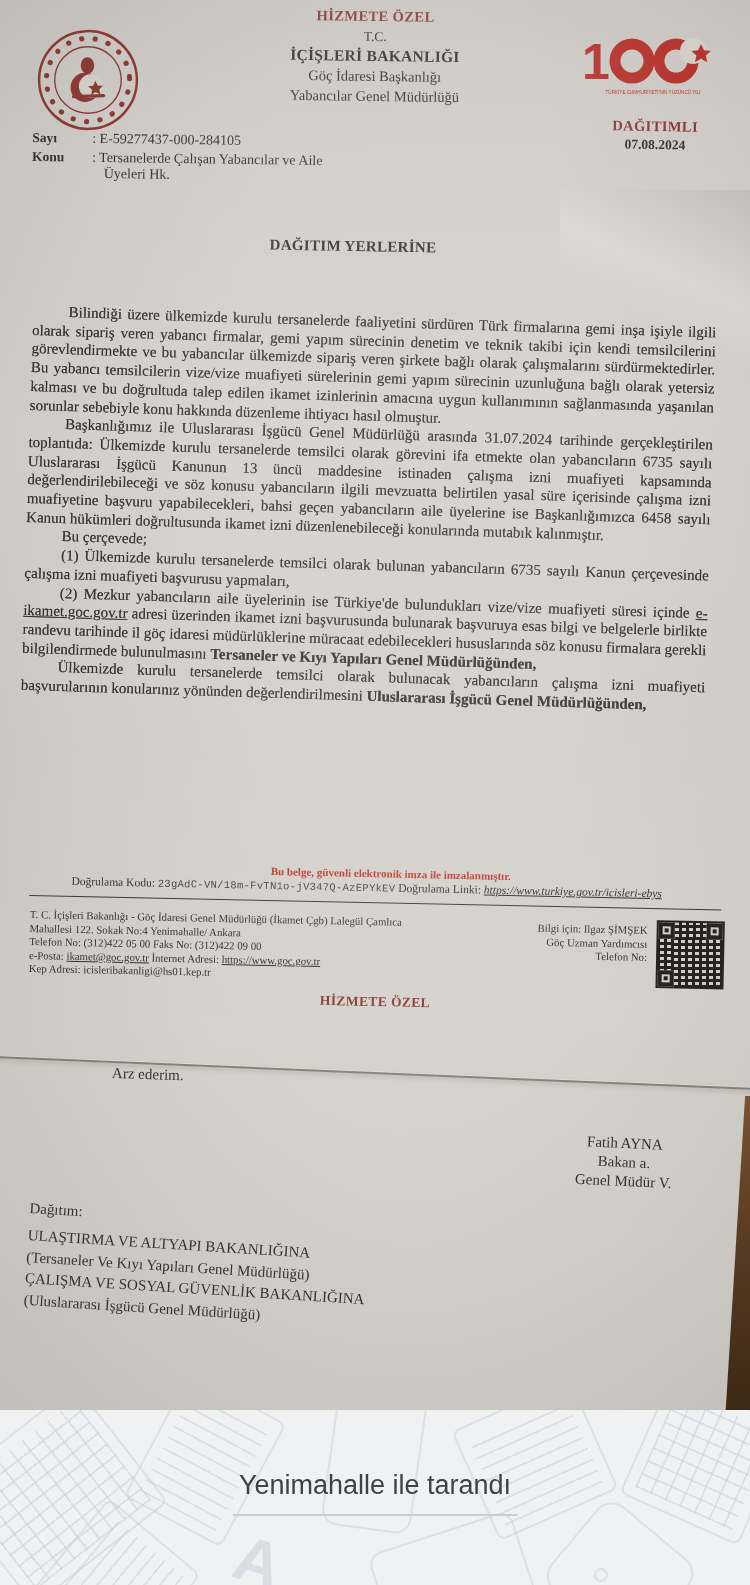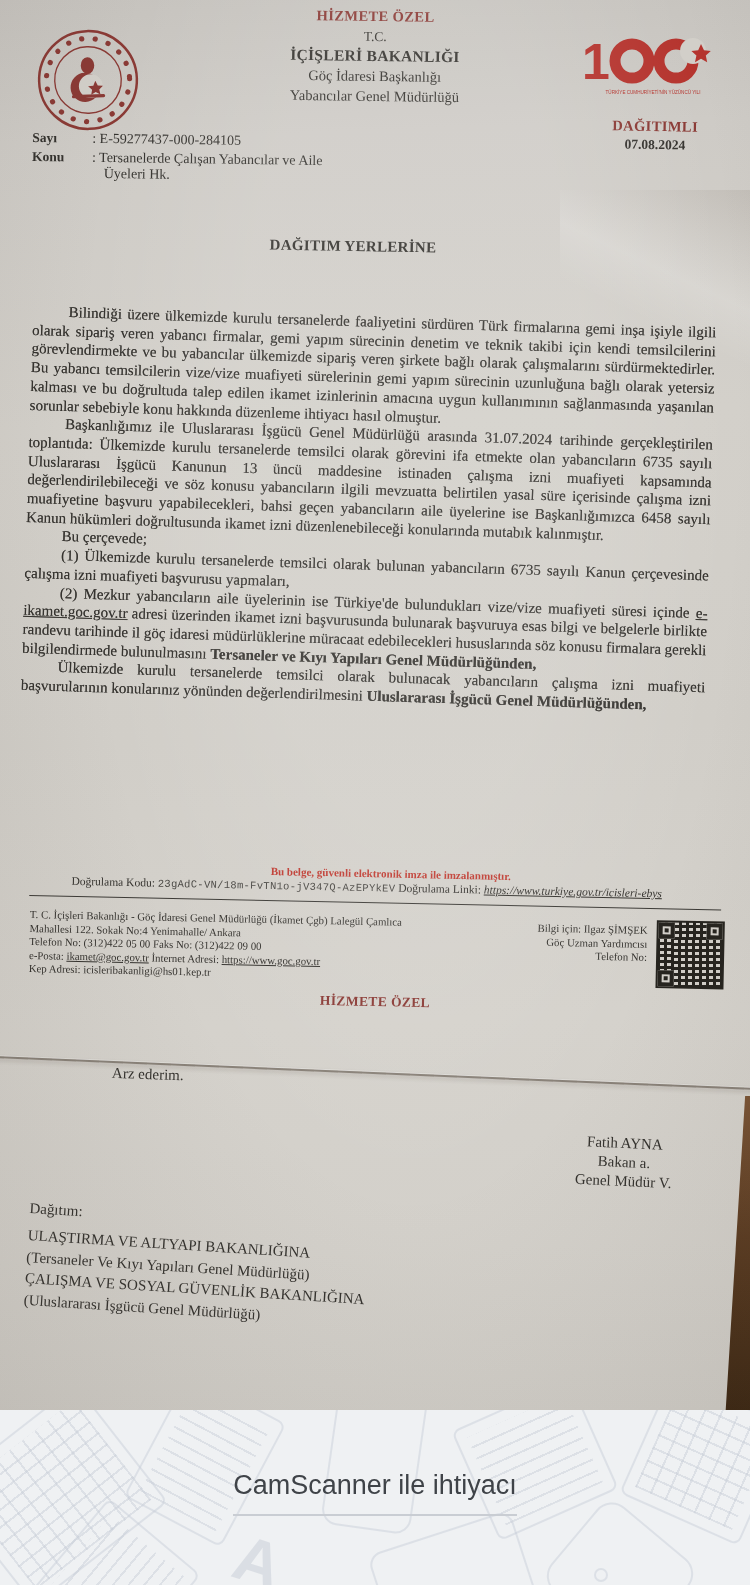--- a/index.html
+++ b/index.html
@@ -229,17 +229,17 @@
     <div class="shape grid" style="left:640px;top:-15px;width:130px;height:130px;transform:rotate(24deg);">
         <i class="lines"></i>
       </div>
     <div class="shape" style="left:40px;top:120px;width:140px;height:120px;transform:rotate(-50deg);">
         <i class="lines"></i>
       </div>
     <div class="shape" style="left:380px;top:120px;width:150px;height:110px;transform:rotate(-18deg);border-radius:14px;"></div>
     <div class="shape" style="left:560px;top:110px;width:120px;height:110px;transform:rotate(40deg);border-radius:20px;"></div>
     <div class="tagdot" style="left:594px;top:158px;"></div>
     <div class="aglyph" style="left:235px;top:115px;">A</div>
-    <div class="cap">CamScanner ile ihtiyacı</div>
+    <div class="cap">Yenimahalle ile tarandı</div>
     <div class="cap-line"></div>
   </div>
 
 </div>
 
 </body></html>

